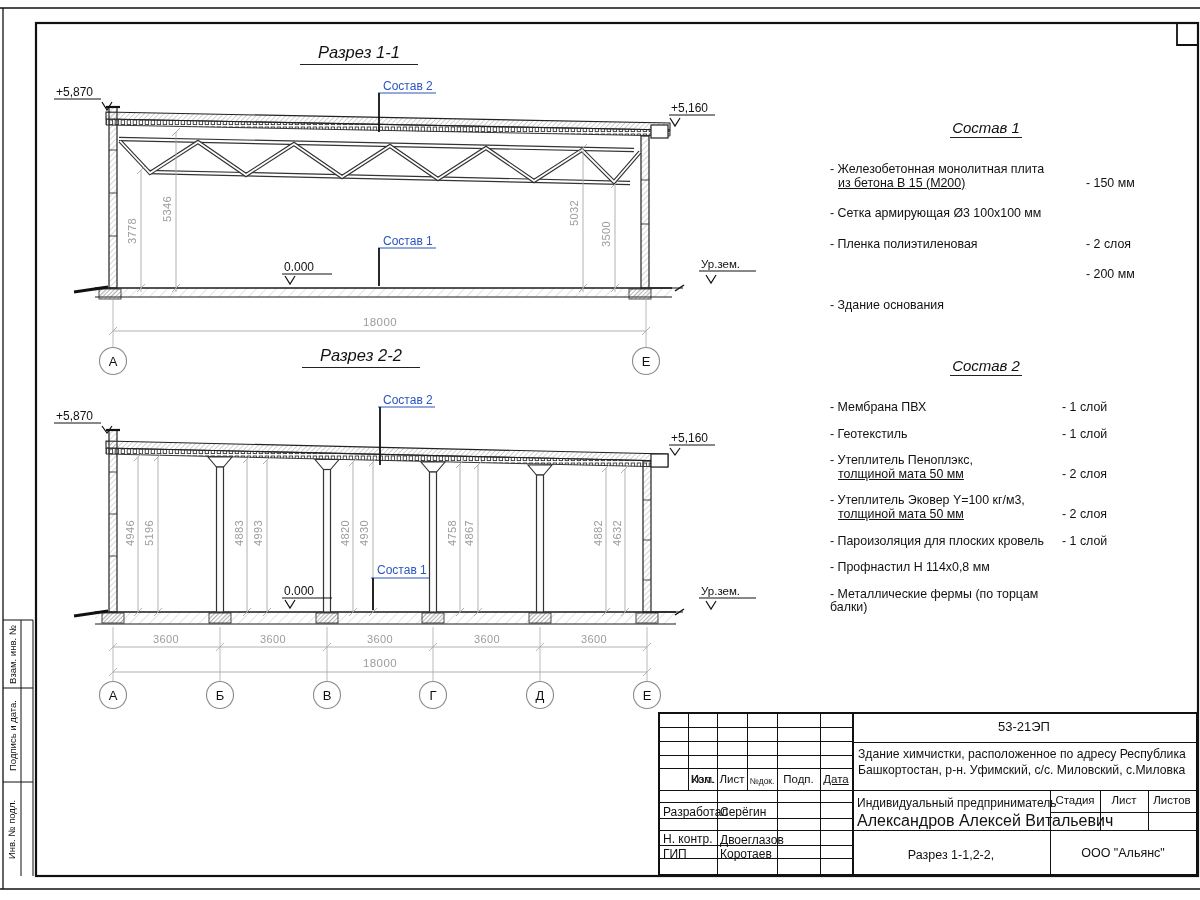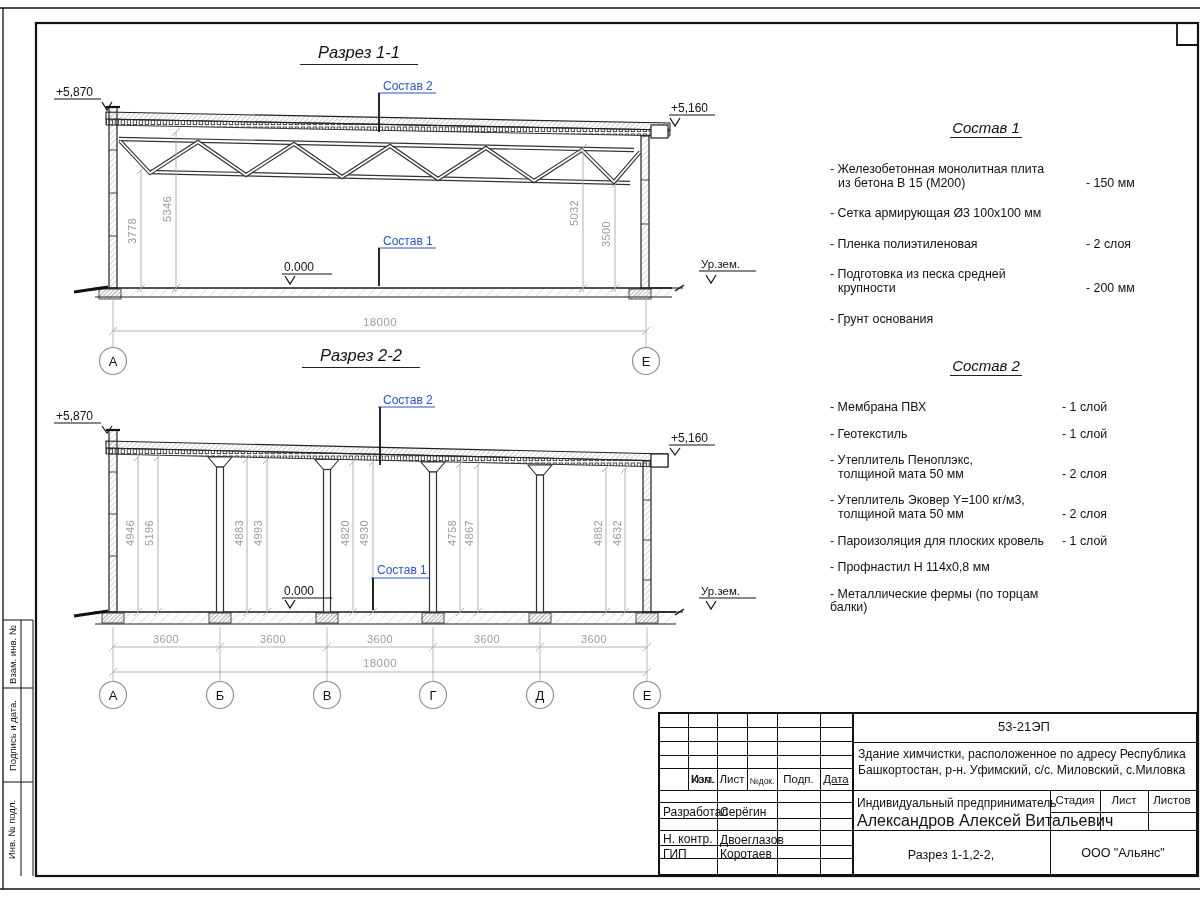--- a/index.html
+++ b/index.html
@@ -9,21 +9,21 @@
   
   .sec-title{position:absolute;font-style:italic;font-size:16.5px;color:#111;
     border-bottom:1.4px solid #222;padding:0 4px 2px 4px;text-align:center;}
   
   .comp{position:absolute;width:312px;}
   .comp .ctitle{font-style:italic;font-size:15px;text-align:center;margin-bottom:27px;}
   .comp .ctitle span{border-bottom:1.3px solid #222;padding:0 2px 1px 2px;}
   .comp .item{display:flex;align-items:flex-end;font-size:12.4px;line-height:13.6px;}
   #sostav1-items .item{margin-bottom:17px;align-items:flex-end;}
   #sostav2-items .item{margin-bottom:13px;}
-  .comp .lbl .cont{padding-left:8px;}
+  .comp .lbl .cont{padding-left:8px;text-decoration:underline;}
   .comp .val{margin-left:auto;white-space:nowrap;flex:none;}
   .comp .val1{width:56px;}
   .comp .val2{width:80px;}
   
   #titleblock{position:absolute;left:658px;top:712px;width:540px;height:164px;
     border:2px solid #111;box-sizing:border-box;background:#fff;}
   #titleblock .hl{position:absolute;height:1px;background:#111;}
   #titleblock .vl{position:absolute;width:1px;background:#111;}
   #titleblock .t{position:absolute;white-space:nowrap;}
   .tb-head{font-size:11.5px;text-align:center;}
@@ -338,29 +338,25 @@
           </div>
           <div class="val val1"></div>
         </div>
         <div class="item">
           <div class="lbl">
             <div>- Пленка полиэтиленовая</div>
           </div>
           <div class="val val1">- 2 слоя</div>
         </div>
         <div class="item">
-          <div class="lbl">
-            <div>- Подготовка из песка средней</div>
-            <div class="cont">крупности</div>
-          </div>
           <div class="val val1">- 200 мм</div>
         </div>
         <div class="item">
           <div class="lbl">
-            <div>- Грунт основания</div>
+            <div>- Здание основания</div>
           </div>
           <div class="val val1"></div>
         </div>
       </div>
 </div>
 <div class="comp" style="left:830px;top:357px;">
   <div class="ctitle"><span>Состав 2</span></div>
   <div id="sostav2-items">
         <div class="item">
           <div class="lbl">

